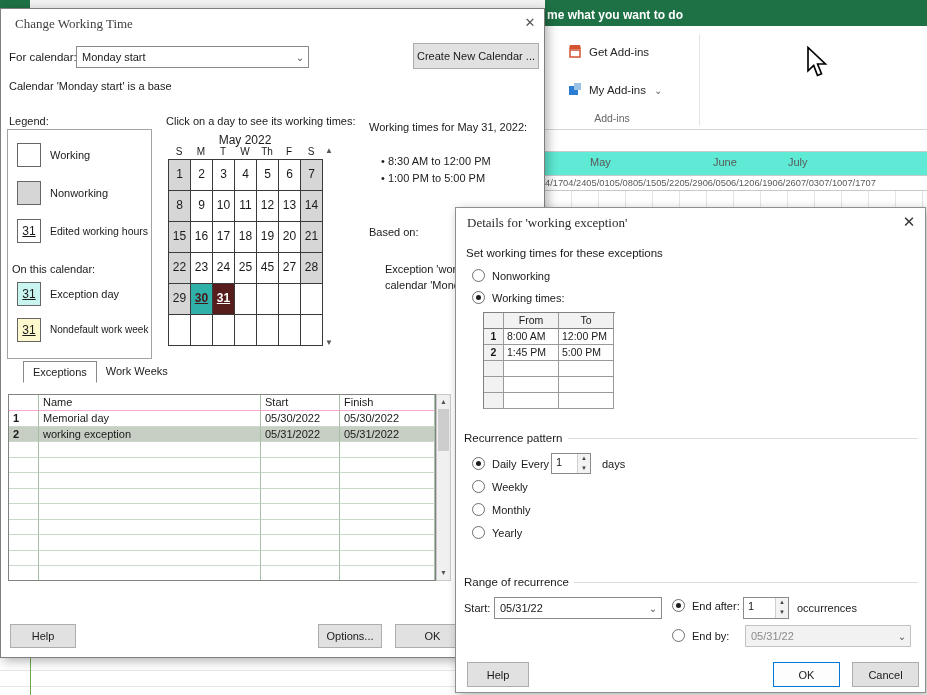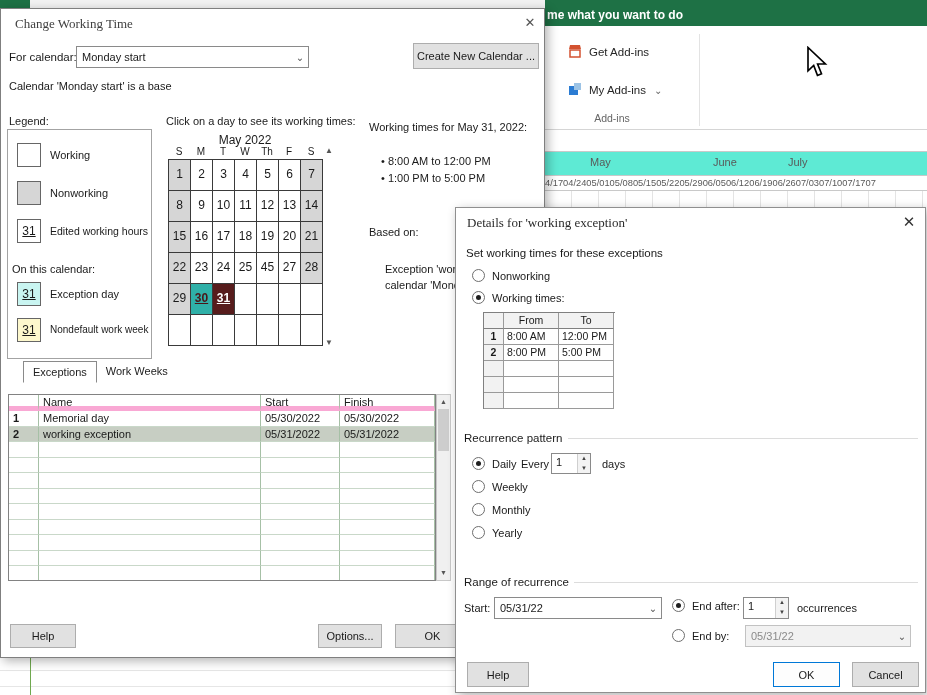--- a/index.html
+++ b/index.html
@@ -56,21 +56,21 @@
 .cal-scroll{color:#555;font-size:8px;line-height:8px;}
 
 .tab{padding:4px 9px;font-size:11px;color:#222;}
 .tab.active{border:1px solid #8a8a8a;border-bottom:1px solid #fff;background:#fff;}
 
 .exc-table{border:1px solid #828282;background:#fff;overflow:hidden;}
 .exc-row{display:grid;grid-template-columns:30px 222px 79px 95px;}
 .exc-row.sel{background:#c7cec3;}
 .exc-cell{height:15.5px;border-right:1px solid #a6c0a6;border-bottom:1px solid #c9d8c9;padding:1px 4px;font-size:11px;line-height:13px;white-space:nowrap;overflow:hidden;}
 .exc-row .c0{font-weight:bold;}
-.hcell{border-bottom:5px solid #f9a8d4;height:16px;}
+.hcell{border-bottom:1px solid #f9a8d4;height:16px;}
 .exc-header .c0{font-weight:normal;}
 .scrollbar{background:#f0f0f0;border:1px solid #c8c8c8;display:flex;flex-direction:column;align-items:center;}
 .sb-arrow{font-size:7px;color:#555;height:14px;line-height:14px;}
 .sb-thumb{width:11px;height:42px;background:#cdcdcd;}
 .sb-space{flex:1;}
 
 
 #det-dlg{left:455px;top:207px;width:471px;height:486px;z-index:20;border:1px solid #8f8f8f;}
 .radio{width:13px;height:13px;border:1px solid #6e6e6e;border-radius:50%;background:#fff;position:relative;flex:none;}
 .radio.sel::after{content:"";position:absolute;left:3px;top:3px;right:3px;bottom:3px;border-radius:50%;background:#1f1f1f;}
@@ -221,21 +221,21 @@
         <div class="cal-cell"></div>
         <div class="cal-cell"></div>
         <div class="cal-cell"></div>
         <div class="cal-cell"></div>
         <div class="cal-cell"></div>
       </div>
     <div class="abs cal-scroll" style="left:324px;top:138px;">▲</div>
     <div class="abs cal-scroll" style="left:324px;top:330px;">▼</div>
 
     <div class="abs" style="left:368px;top:112px;">Working times for May 31, 2022:</div>
-    <div class="abs" style="left:380px;top:146px;">• 8:00 AM to 12:00 PM</div>
+    <div class="abs" style="left:380px;top:146px;">• 8:30 AM to 12:00 PM</div>
     <div class="abs" style="left:380px;top:163px;">• 1:00 PM to 5:00 PM</div>
     <div class="abs" style="left:368px;top:217px;">Based on:</div>
     <div class="abs" style="left:384px;top:254px;">Exception 'work</div>
     <div class="abs" style="left:384px;top:270px;">calendar 'Mond</div>
 
     <div class="abs" style="left:6px;top:352px;display:flex;margin-left:16px;">
       <div class="tab active">Exceptions</div>
       <div class="tab">Work Weeks</div>
     </div>
 
@@ -349,21 +349,21 @@
           <div class="tt-cell hcell c2">To</div>
         </div>
       <div>
           <div class="tt-row">
             <div class="tt-cell c0">1</div>
             <div class="tt-cell c1">8:00 AM</div>
             <div class="tt-cell c2">12:00 PM</div>
           </div>
           <div class="tt-row">
             <div class="tt-cell c0">2</div>
-            <div class="tt-cell c1">8:00 PM</div>
+            <div class="tt-cell c1">1:45 PM</div>
             <div class="tt-cell c2">5:00 PM</div>
           </div>
           <div class="tt-row">
             <div class="tt-cell c0"></div>
             <div class="tt-cell c1"></div>
             <div class="tt-cell c2"></div>
           </div>
           <div class="tt-row">
             <div class="tt-cell c0"></div>
             <div class="tt-cell c1"></div>

